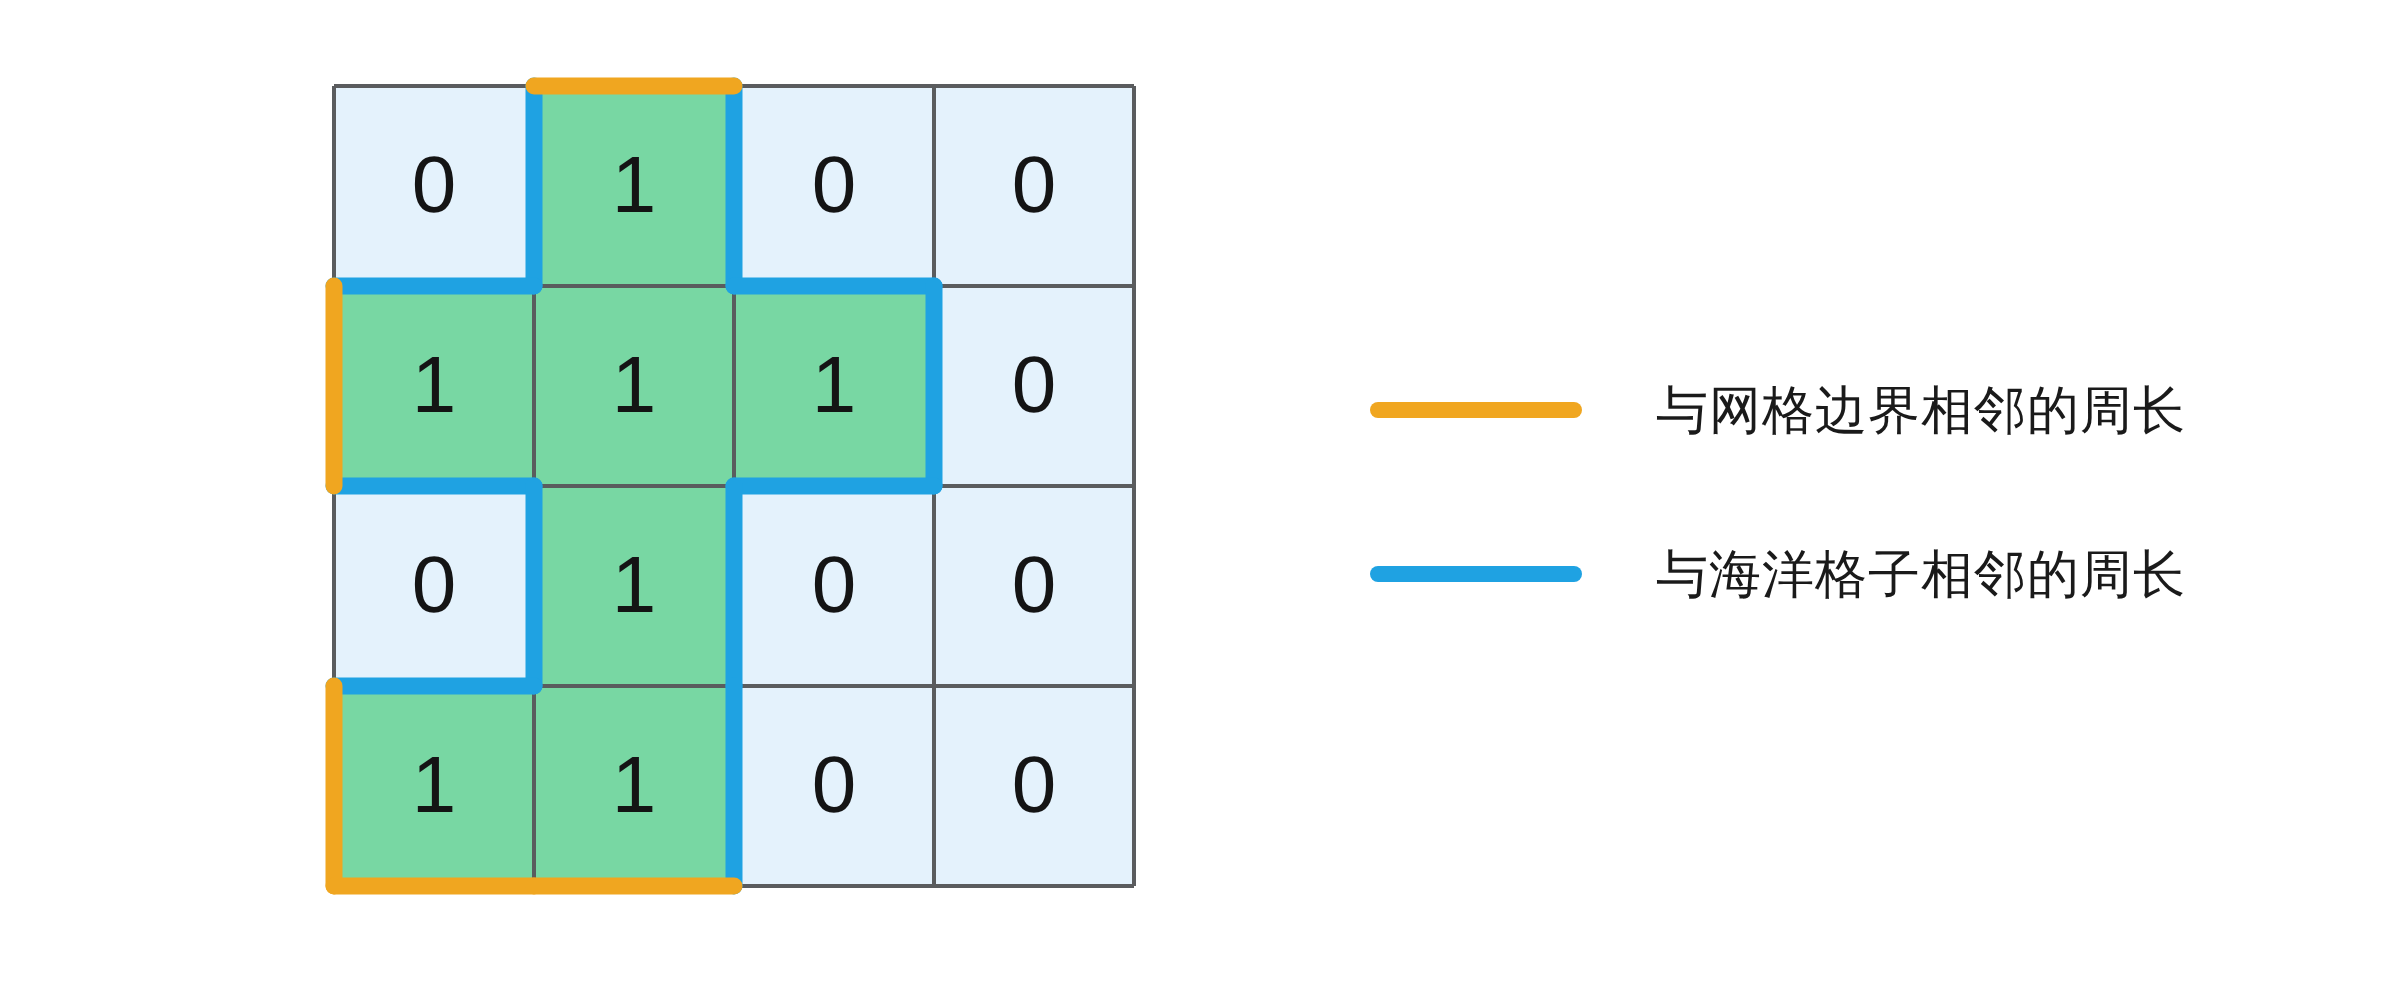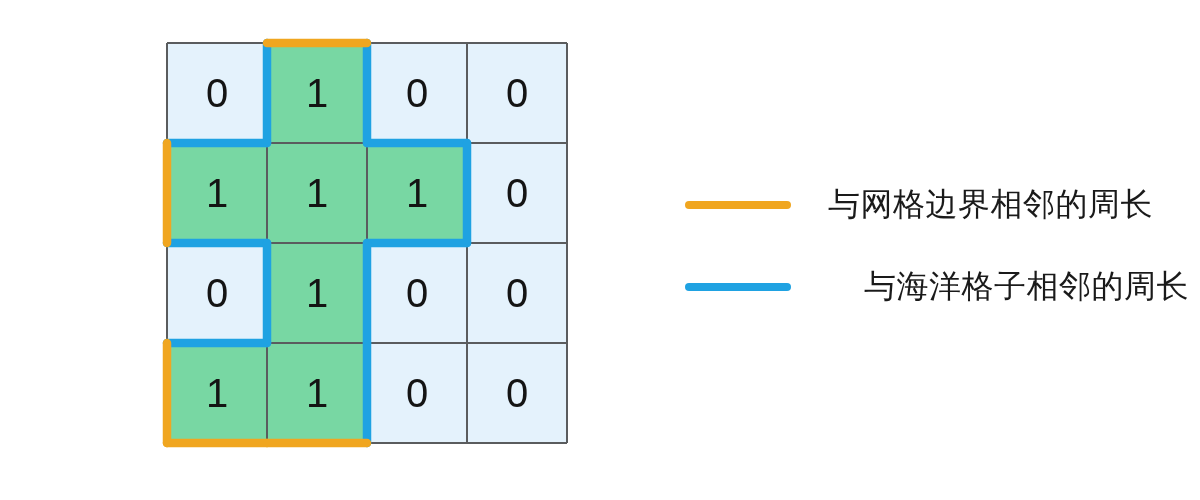--- a/index.html
+++ b/index.html
@@ -17,26 +17,26 @@
   }
   #perimeter-svg{
     position:absolute;left:-10px;top:-10px;pointer-events:none;
   }
   #legend{
     position:absolute;left:685px;top:190px;
   }
   .legend-row{
     display:flex;align-items:center;height:30px;
   }
-  .legend-row + .legend-row{margin-top:52px;gap:36px;}
+  .legend-row + .legend-row{margin-top:52px;}
   .legend-line{
     width:106px;height:8px;border-radius:4px;flex:0 0 auto;
   }
   .legend-label{
-    margin-left:37px;font-size:32px;letter-spacing:0.5px;color:#1a1a1a;white-space:nowrap;
+    margin-left:37px;font-size:26px;letter-spacing:0.5px;color:#1a1a1a;white-space:nowrap;
   }
 </style>
 </head>
 <body>
 
 <div id="grid">
     <div class="cell" style="left: 0px; top: 0px; background: rgb(228, 242, 252); color: rgb(20, 20, 20);">0</div>
     <div class="cell" style="left: 100px; top: 0px; background: rgb(120, 215, 163); color: rgb(20, 20, 20);">1</div>
     <div class="cell" style="left: 200px; top: 0px; background: rgb(228, 242, 252); color: rgb(20, 20, 20);">0</div>
     <div class="cell" style="left: 300px; top: 0px; background: rgb(228, 242, 252); color: rgb(20, 20, 20);">0</div>

